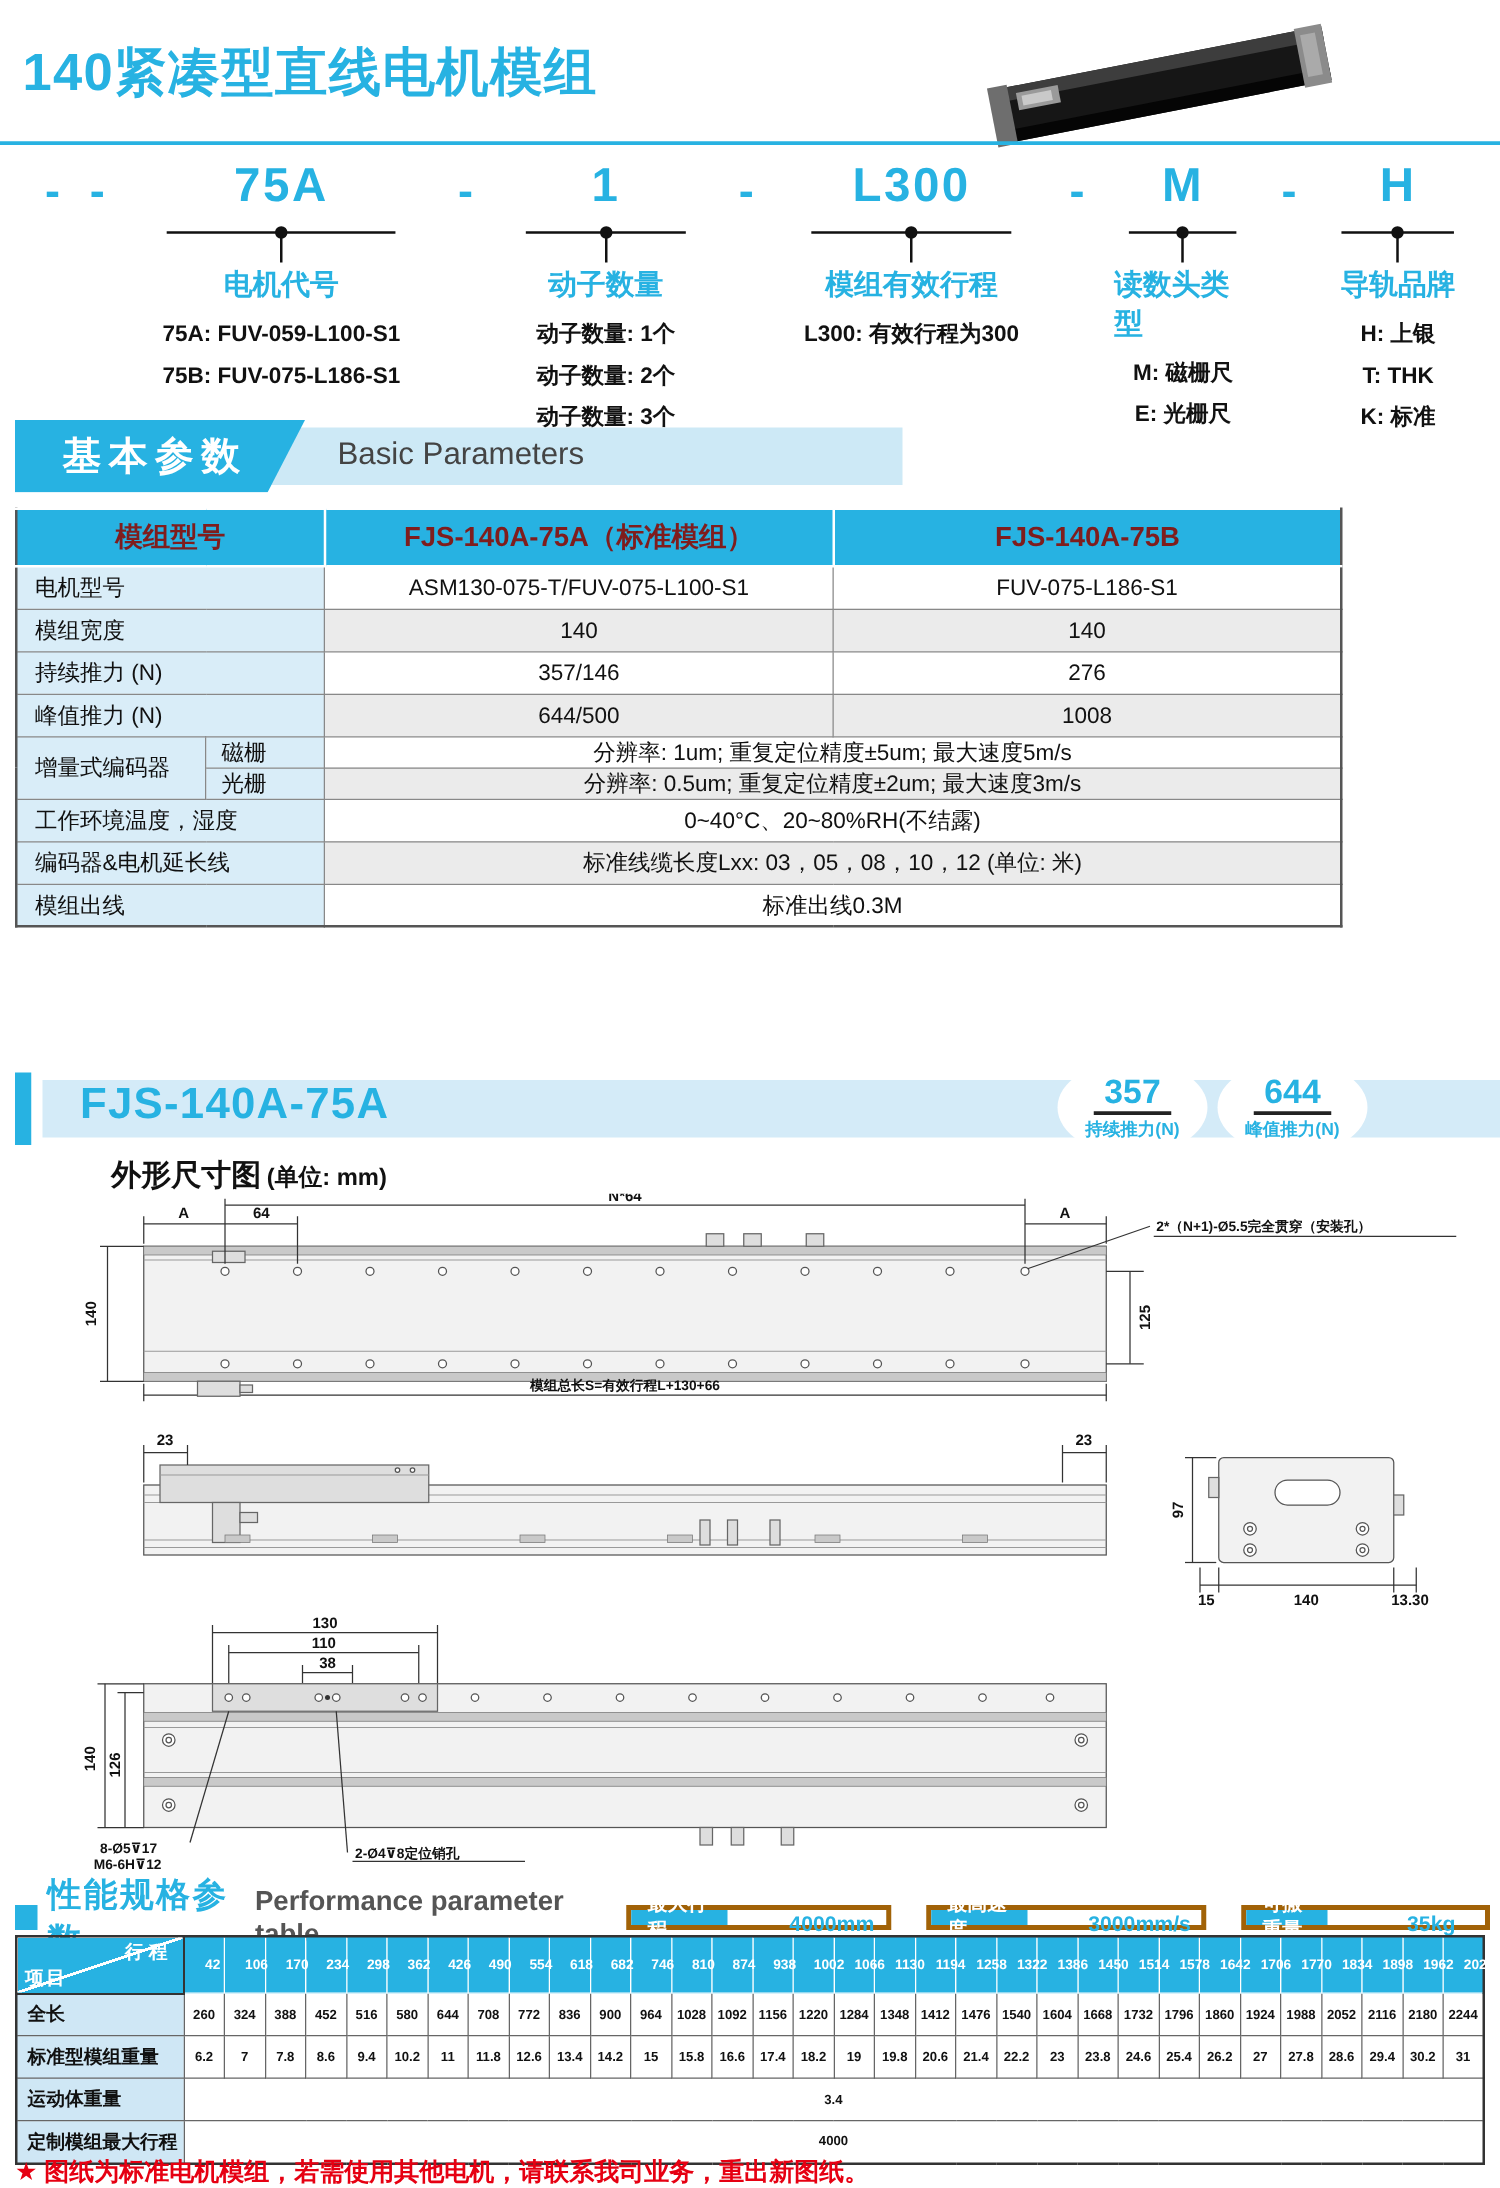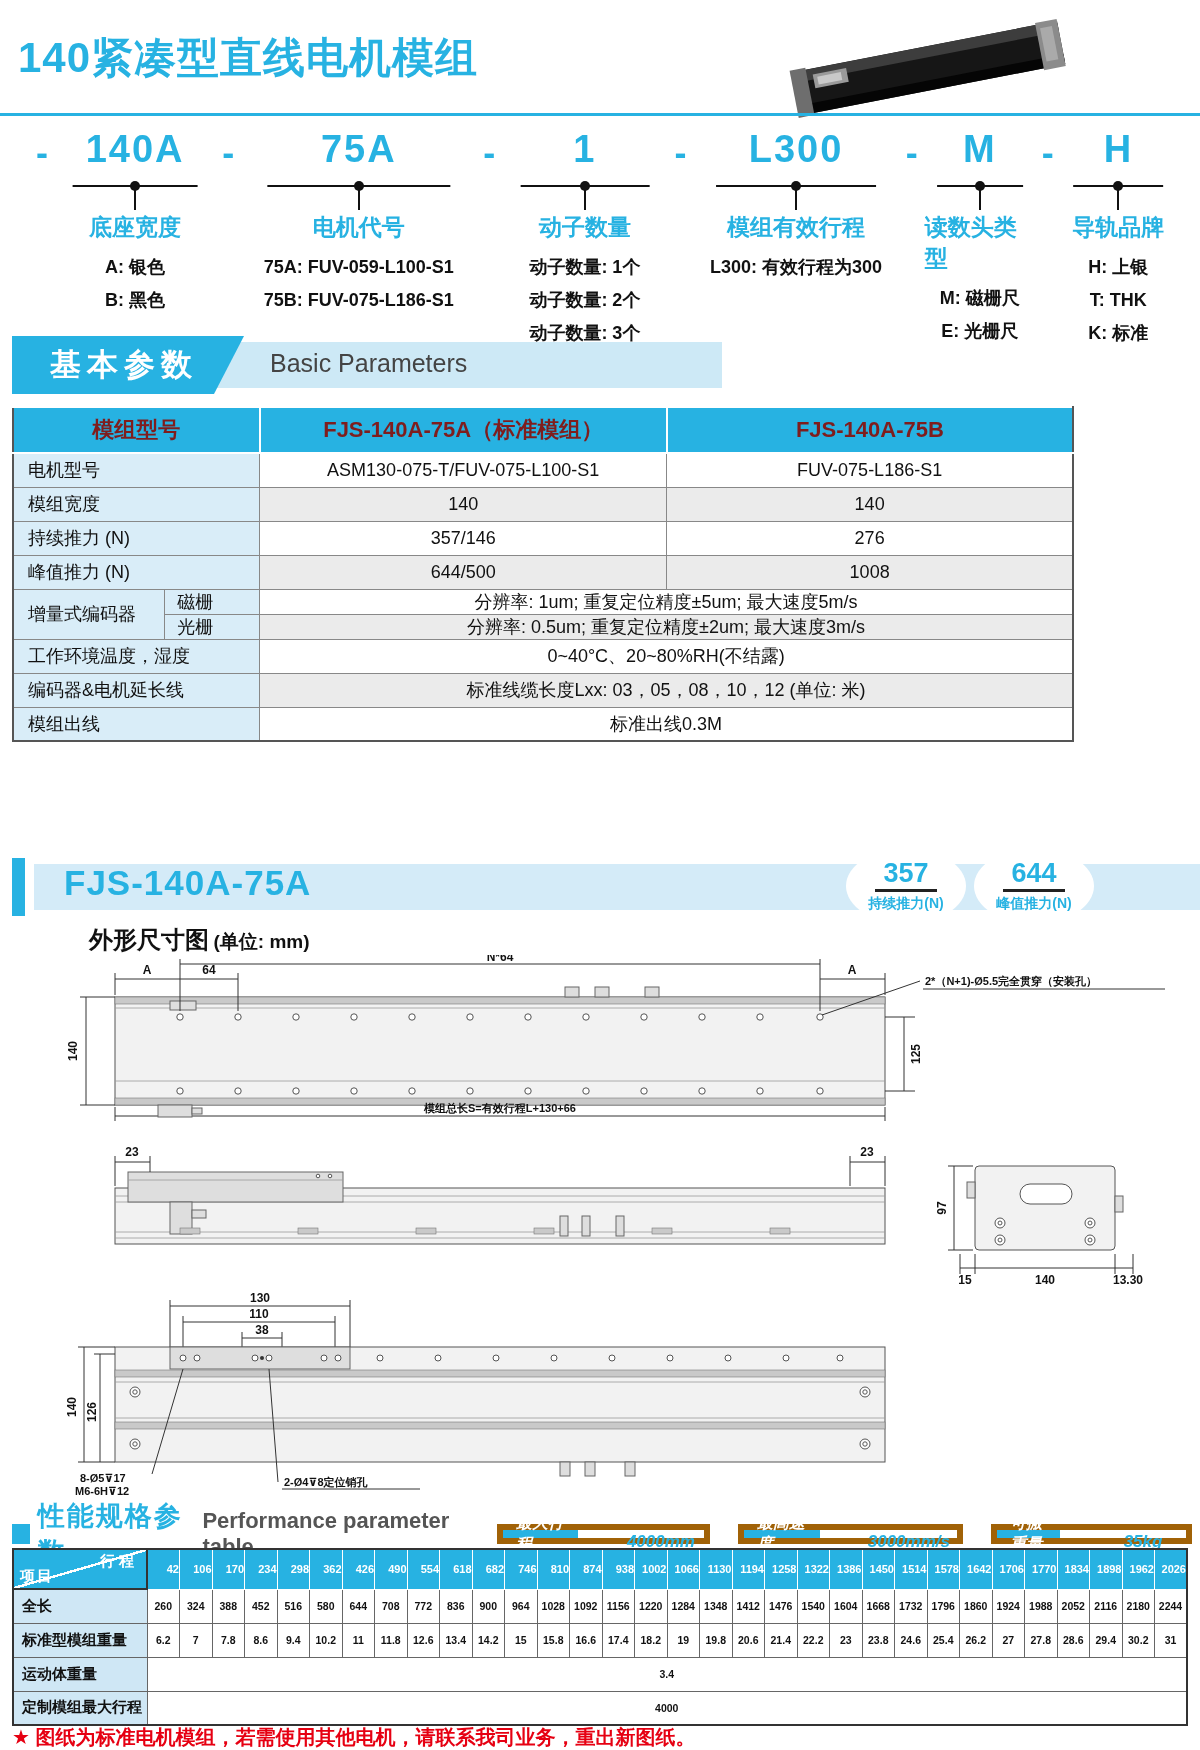--- a/index.html
+++ b/index.html
@@ -67,28 +67,28 @@
   .hole { fill:#fff; stroke:#555; stroke-width:1; }
   .dtx { font-size:12px; fill:#111; font-weight:bold; }
   .dtx-s { font-size:11px; fill:#111; font-weight:bold; }
 
   
   .perf-head { position:absolute; top:1498px; left:12px; width:1180px; display:flex; align-items:center; }
   .perf-square { width:20px; height:20px; background:#27b2e2; margin-right:8px; }
   .perf-title-cn { font-size:27px; font-weight:bold; color:#27b2e2; letter-spacing:2px; }
   .perf-title-en { font-size:22px; color:#555; margin-left:10px;font-weight:bold; }
   .pbadges { display:flex; margin-left:24px; gap:28px; }
-  .pbadge { display:flex; border:6px solid #a16207; background:#fff; height:20px; align-items:stretch;font-style:italic; }
+  .pbadge { display:flex; border:4px solid #a16207; background:#fff; height:20px; align-items:stretch; }
   .pbadge-label { background:#27b2e2; color:#fff; font-size:16px; font-weight:bold; display:flex; align-items:center; padding:0 13px; }
   .pbadge-value { color:#27b2e2; font-size:17px; font-weight:bold; display:flex; align-items:center; justify-content:center; padding:12px 16px; min-width:86px;margin-left:40px; }
 
   
   .perf-table { position:absolute; top:1548px; left:12px; width:1176px; border-collapse:collapse; table-layout:fixed; border:2px solid #333; }
   .perf-table col.c-label { width:134px; }
-  .perf-table th { background:#27b2e2; color:#fff; font-size:11px; font-weight:bold; height:40px; text-align:right; border:1.5px solid #fff; padding:0; }
+  .perf-table th { background:#27b2e2; color:#fff; font-size:11px; font-weight:bold; height:26px; text-align:left; border:1.5px solid #fff; padding:16px; }
   .perf-table td { border:1px solid #666; font-size:10.5px; color:#111; text-align:center; height:34px; padding:0; font-weight:bold; }
   .pt-label { background:#cfe7f5; font-size:15px !important; text-align:left !important; padding-left:8px !important; }
   .pt-corner { position:relative; border:2px solid #333 !important; }
   .pt-corner::after { content:''; position:absolute; inset:0;
     background:linear-gradient(to bottom right, transparent calc(50% - 1.2px), #fff calc(50% - 1.2px), #fff calc(50% + 1.2px), transparent calc(50% + 1.2px)); }
   .pt-corner-top { position:absolute; top:2px; right:8px; font-size:15px; letter-spacing:4px; }
   .pt-corner-bottom { position:absolute; bottom:2px; left:6px; font-size:15px; letter-spacing:2px; }
 
   .footnote { position:absolute; top:1724px; left:12px; font-size:20px; font-weight:bold; color:#e60012; }
 </style>
@@ -109,34 +109,20 @@
       <rect x="34" y="52" width="34" height="14" fill="#9a9a9a"></rect>
       <rect x="38" y="55" width="24" height="8" fill="#c9c9c9"></rect>
     </g>
   </svg>
   <div class="title-rule"></div>
 
   <div class="model-code">
 
     <div class="mc-dash">-</div>
 
-    <div class="mc-col" style="width:160px">
-      <div class="mc-code">140A</div>
-      <div class="mc-conn">
-          <span class="hline"></span>
-          <span class="dot"></span>
-          <span class="vline"></span>
-        </div>
-      <div class="mc-label">底座宽度</div>
-      <div class="mc-opts">
-        <div class="mc-opt">A: 银色</div>
-        <div class="mc-opt">B: 黑色</div>
-
-      </div>
-    </div>
     <div class="mc-dash">-</div>
 
     <div class="mc-col" style="width:235px">
       <div class="mc-code">75A</div>
       <div class="mc-conn">
           <span class="hline"></span>
           <span class="dot"></span>
           <span class="vline"></span>
         </div>
       <div class="mc-label">电机代号</div>

